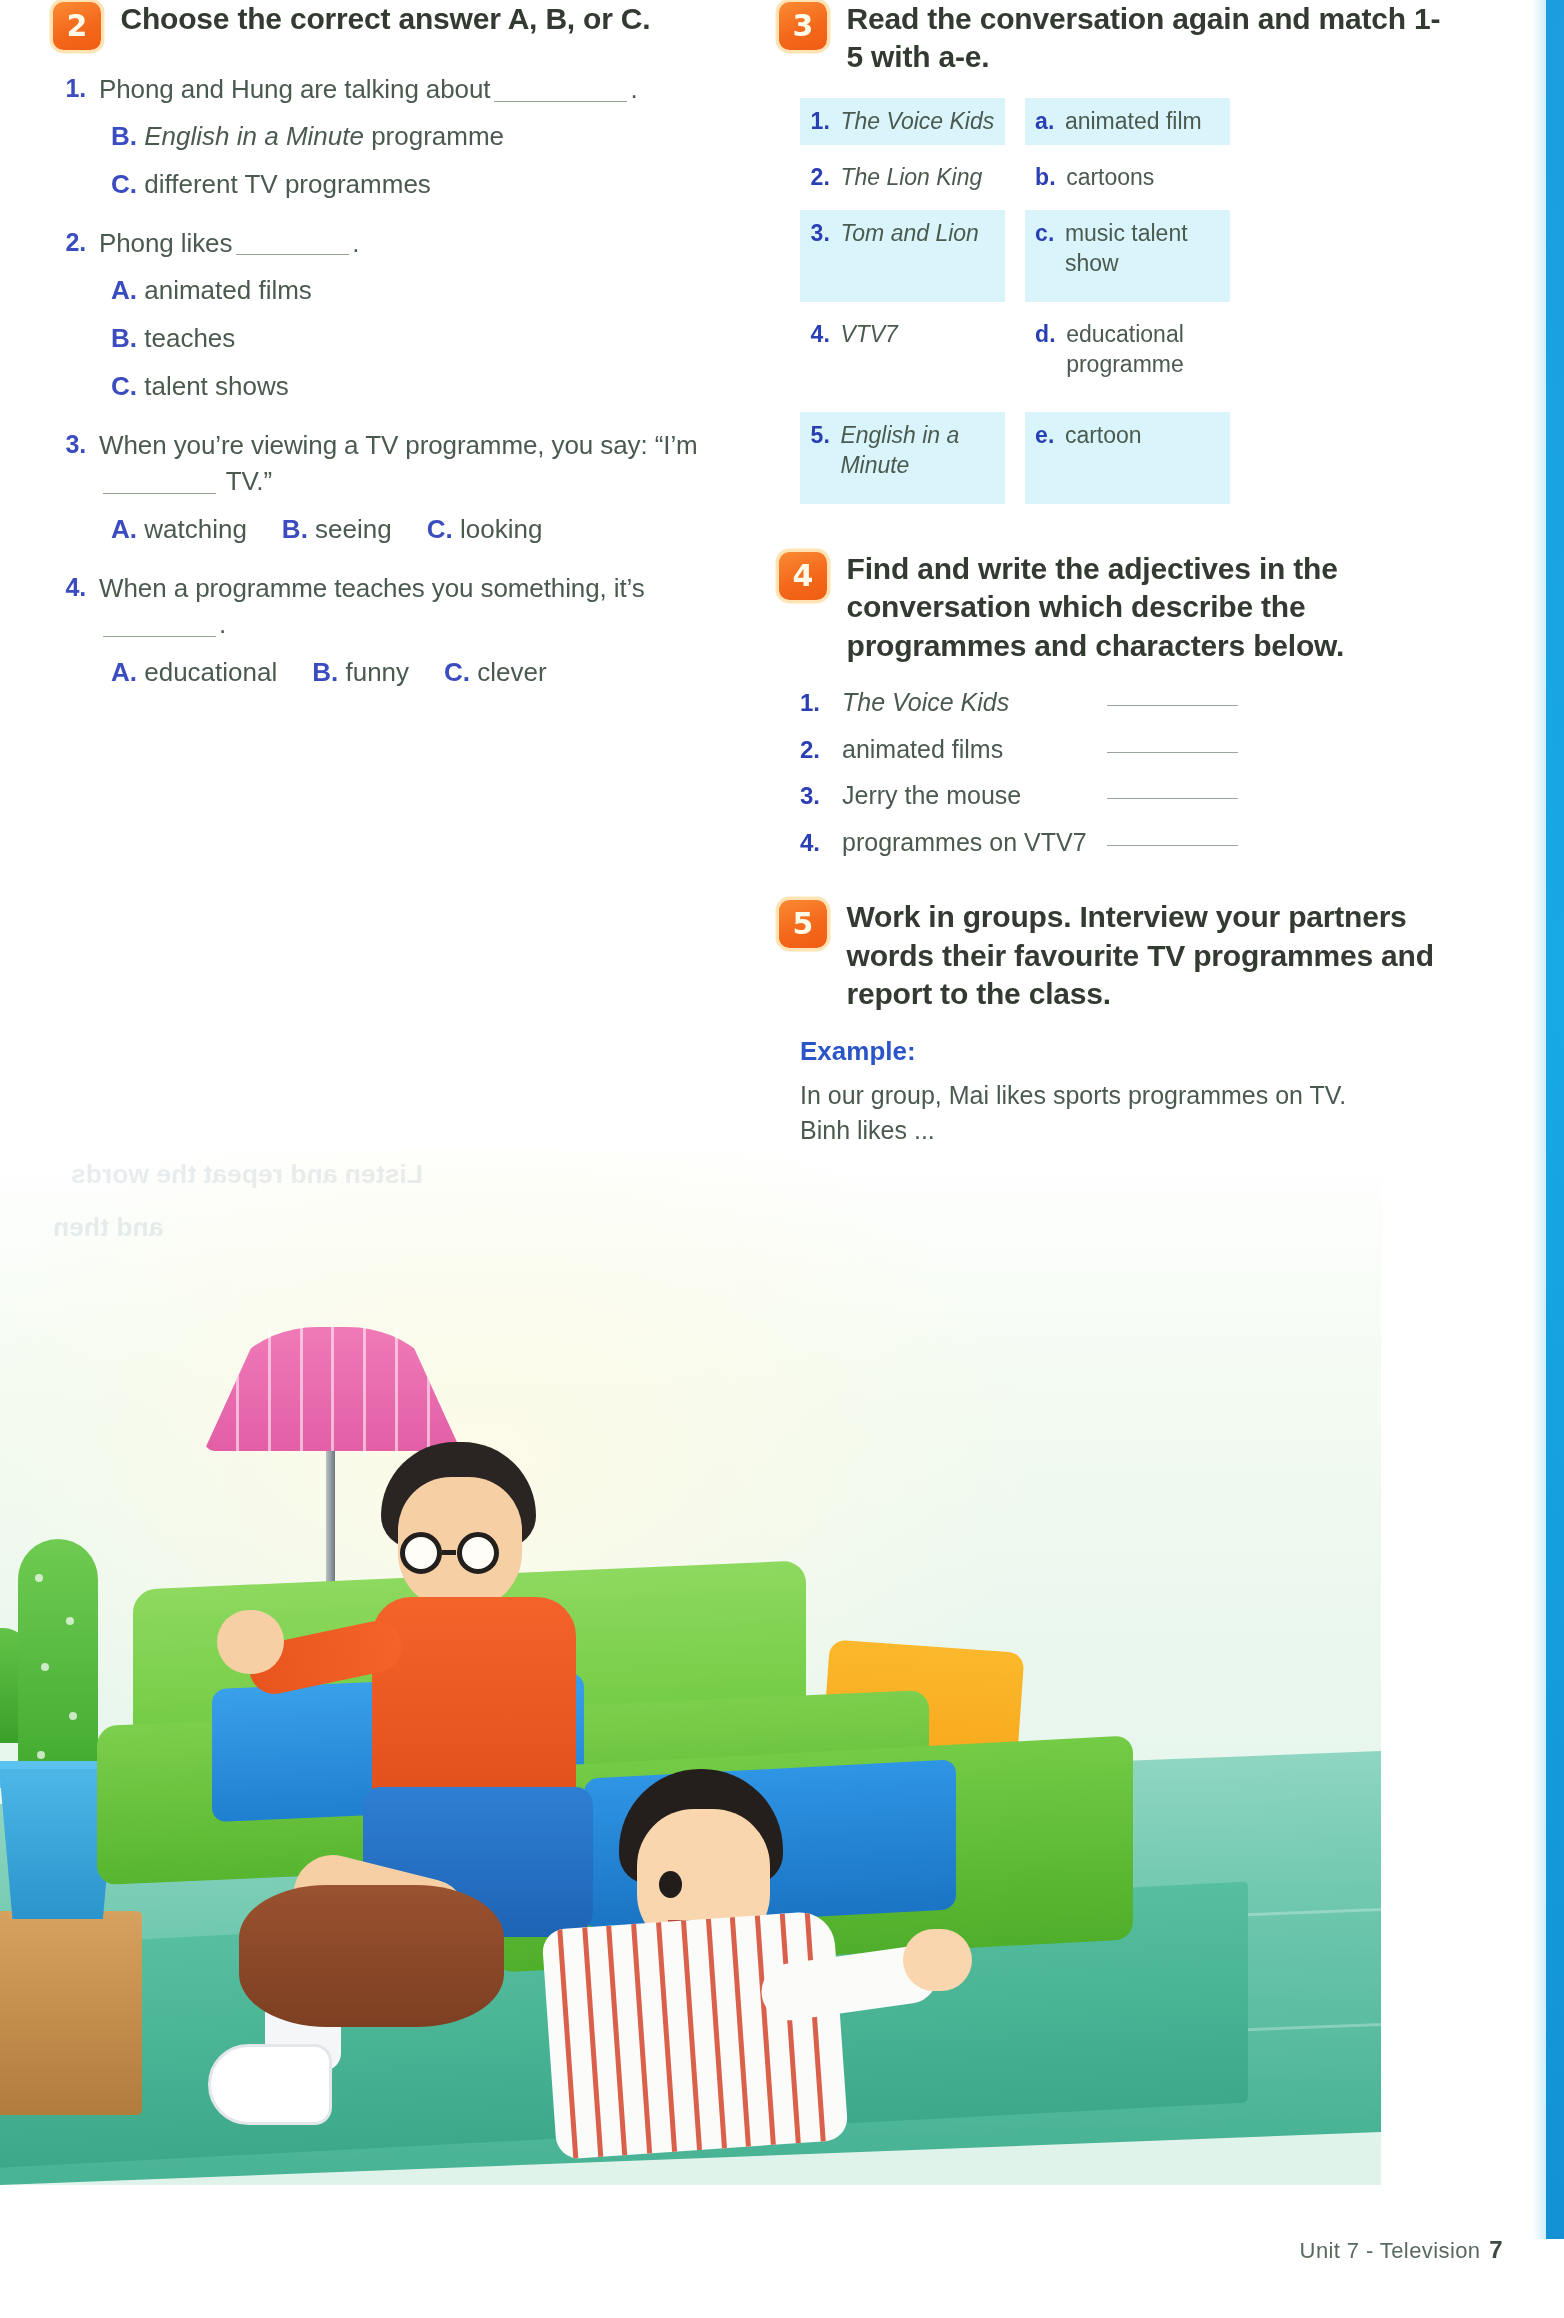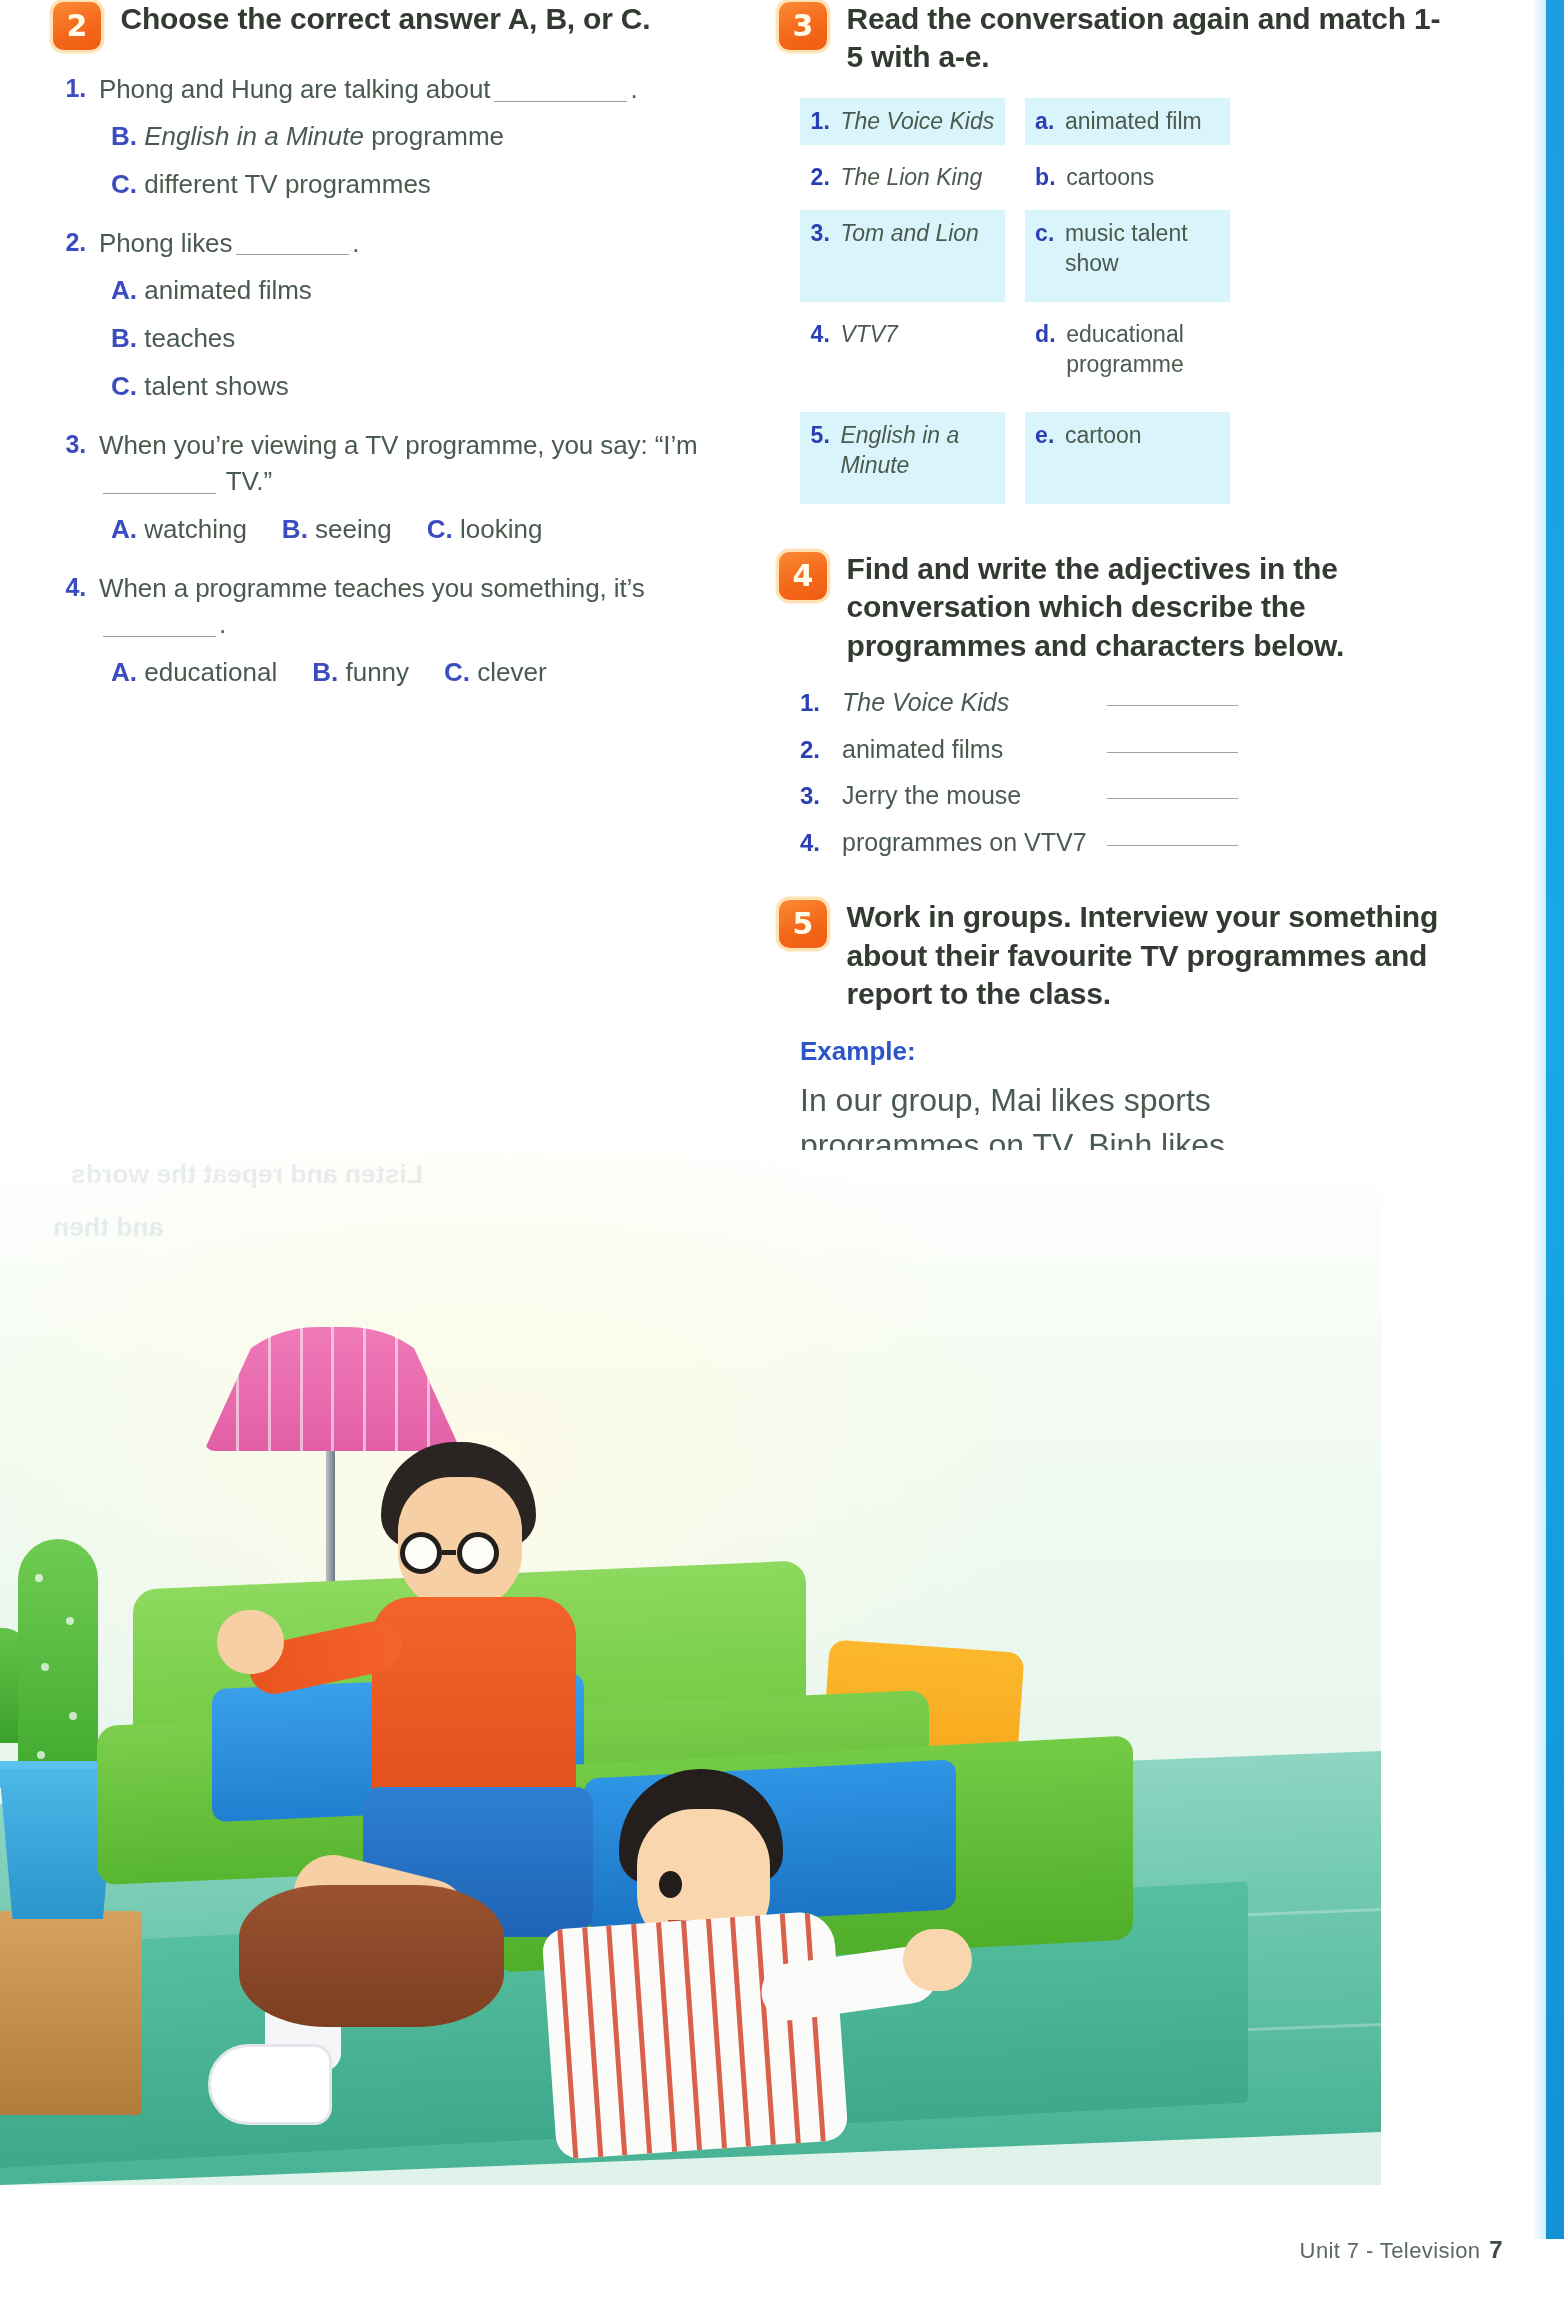--- a/index.html
+++ b/index.html
@@ -104,21 +104,21 @@
   .a-txt { font-size:25px; color:#4b5a4f; width:265px; }
   .a-blank { width:131px; border-bottom:1.8px solid #9aa79a; height:0.9px; position:relative; top:-5.3px; }
 
   
   .ex-label {
     margin-top:23px; margin-left:21px;
     font-size:26px; font-weight:bold; color:#2b54c8;
   }
   .ex-body {
     margin-top:10.6px; margin-left:21px;
-    font-size:32px; color:#4b5a4f; line-height:1.4; width:549px;
+    font-size:25px; color:#4b5a4f; line-height:1.4; width:549px;
   }
 
   
   #illus {
     position:absolute; left:0; top:1150px; width:1381px; height:1035px;
     overflow:hidden;
   }
   #illus-bg {
     position:absolute; inset:0;
     background:
@@ -486,21 +486,21 @@
         </div>
         <div class="arow">
           <div class="a-num">4.</div>
           <div class="a-txt">programmes on VTV7</div>
           <div class="a-blank"></div>
         </div>
       </div>
 
       <div class="ex-head" style="margin-top:41px;">
         <div class="badge">5</div>
-        <div class="ex-title">Work in groups. Interview your something about their favourite TV programmes and report to the class.</div>
+        <div class="ex-title">Work in groups. Interview your partners words their favourite TV programmes and report to the class.</div>
       </div>
 
       <div class="ex-label">Example:</div>
       <div class="ex-body">In our group, Mai likes sports programmes on TV. Binh likes ...</div>
 
     </div>
   </div>
 
   <div id="illus">
     <div id="illus-bg"></div>

